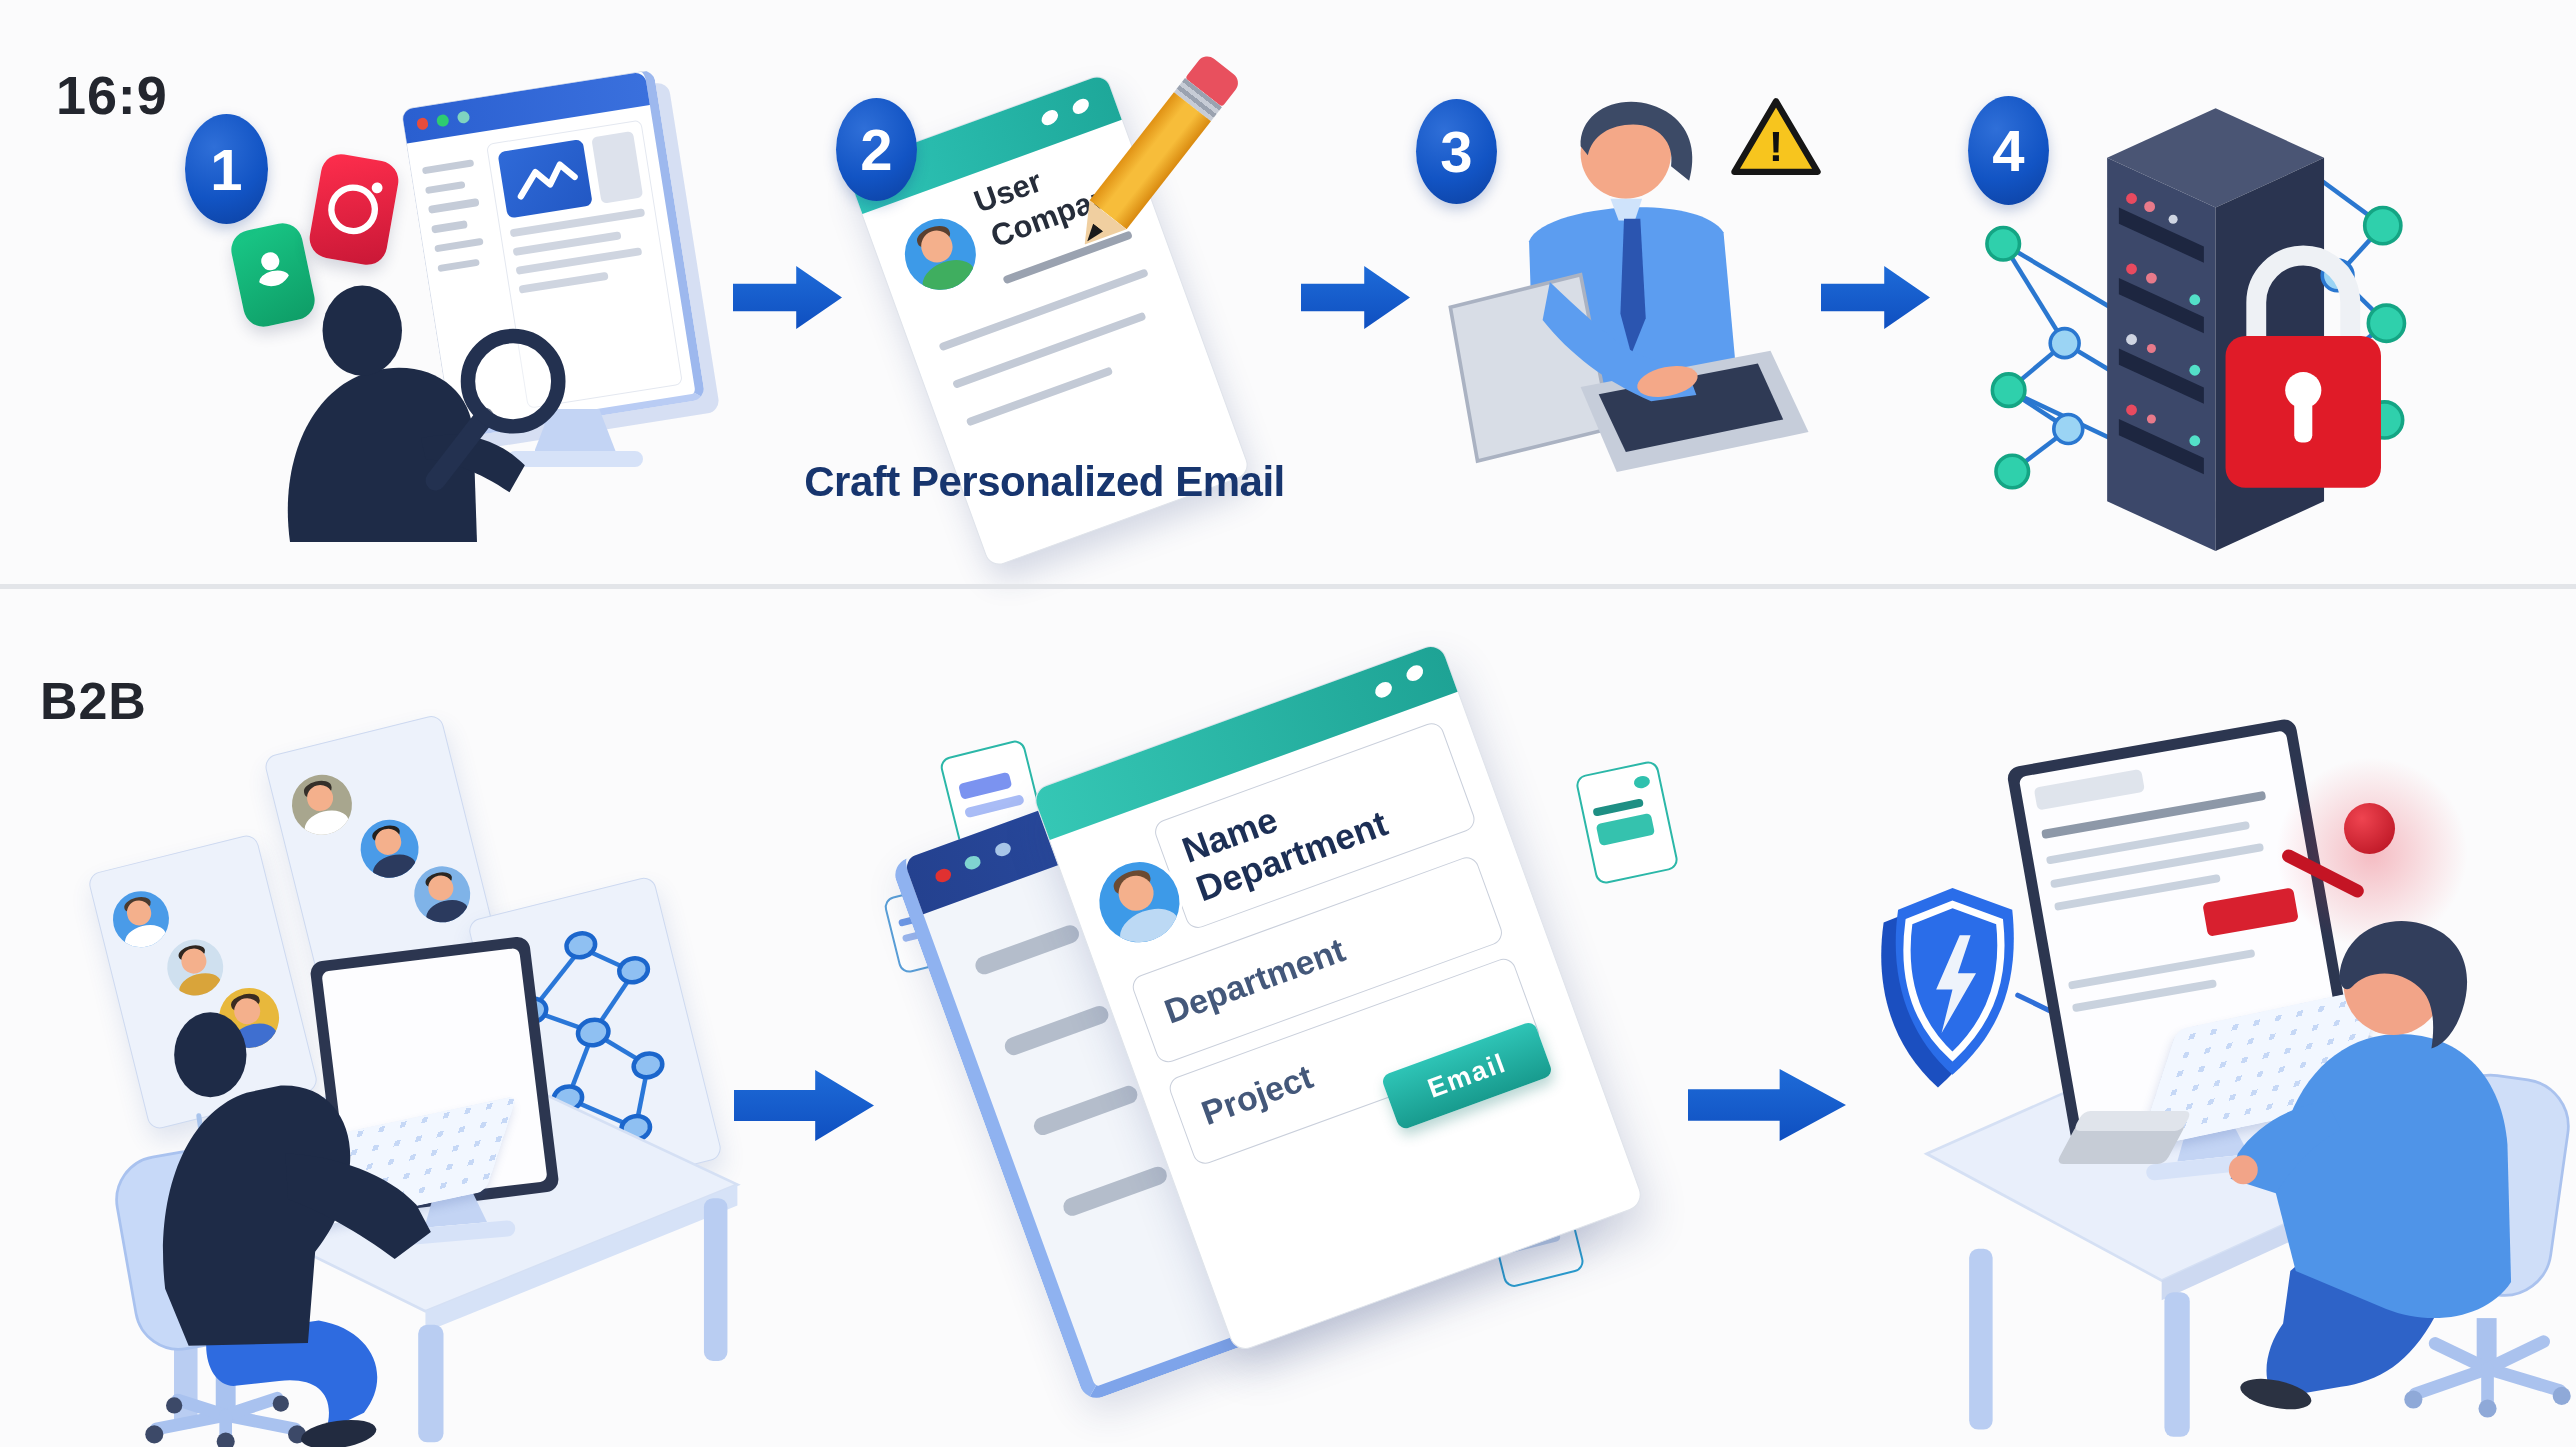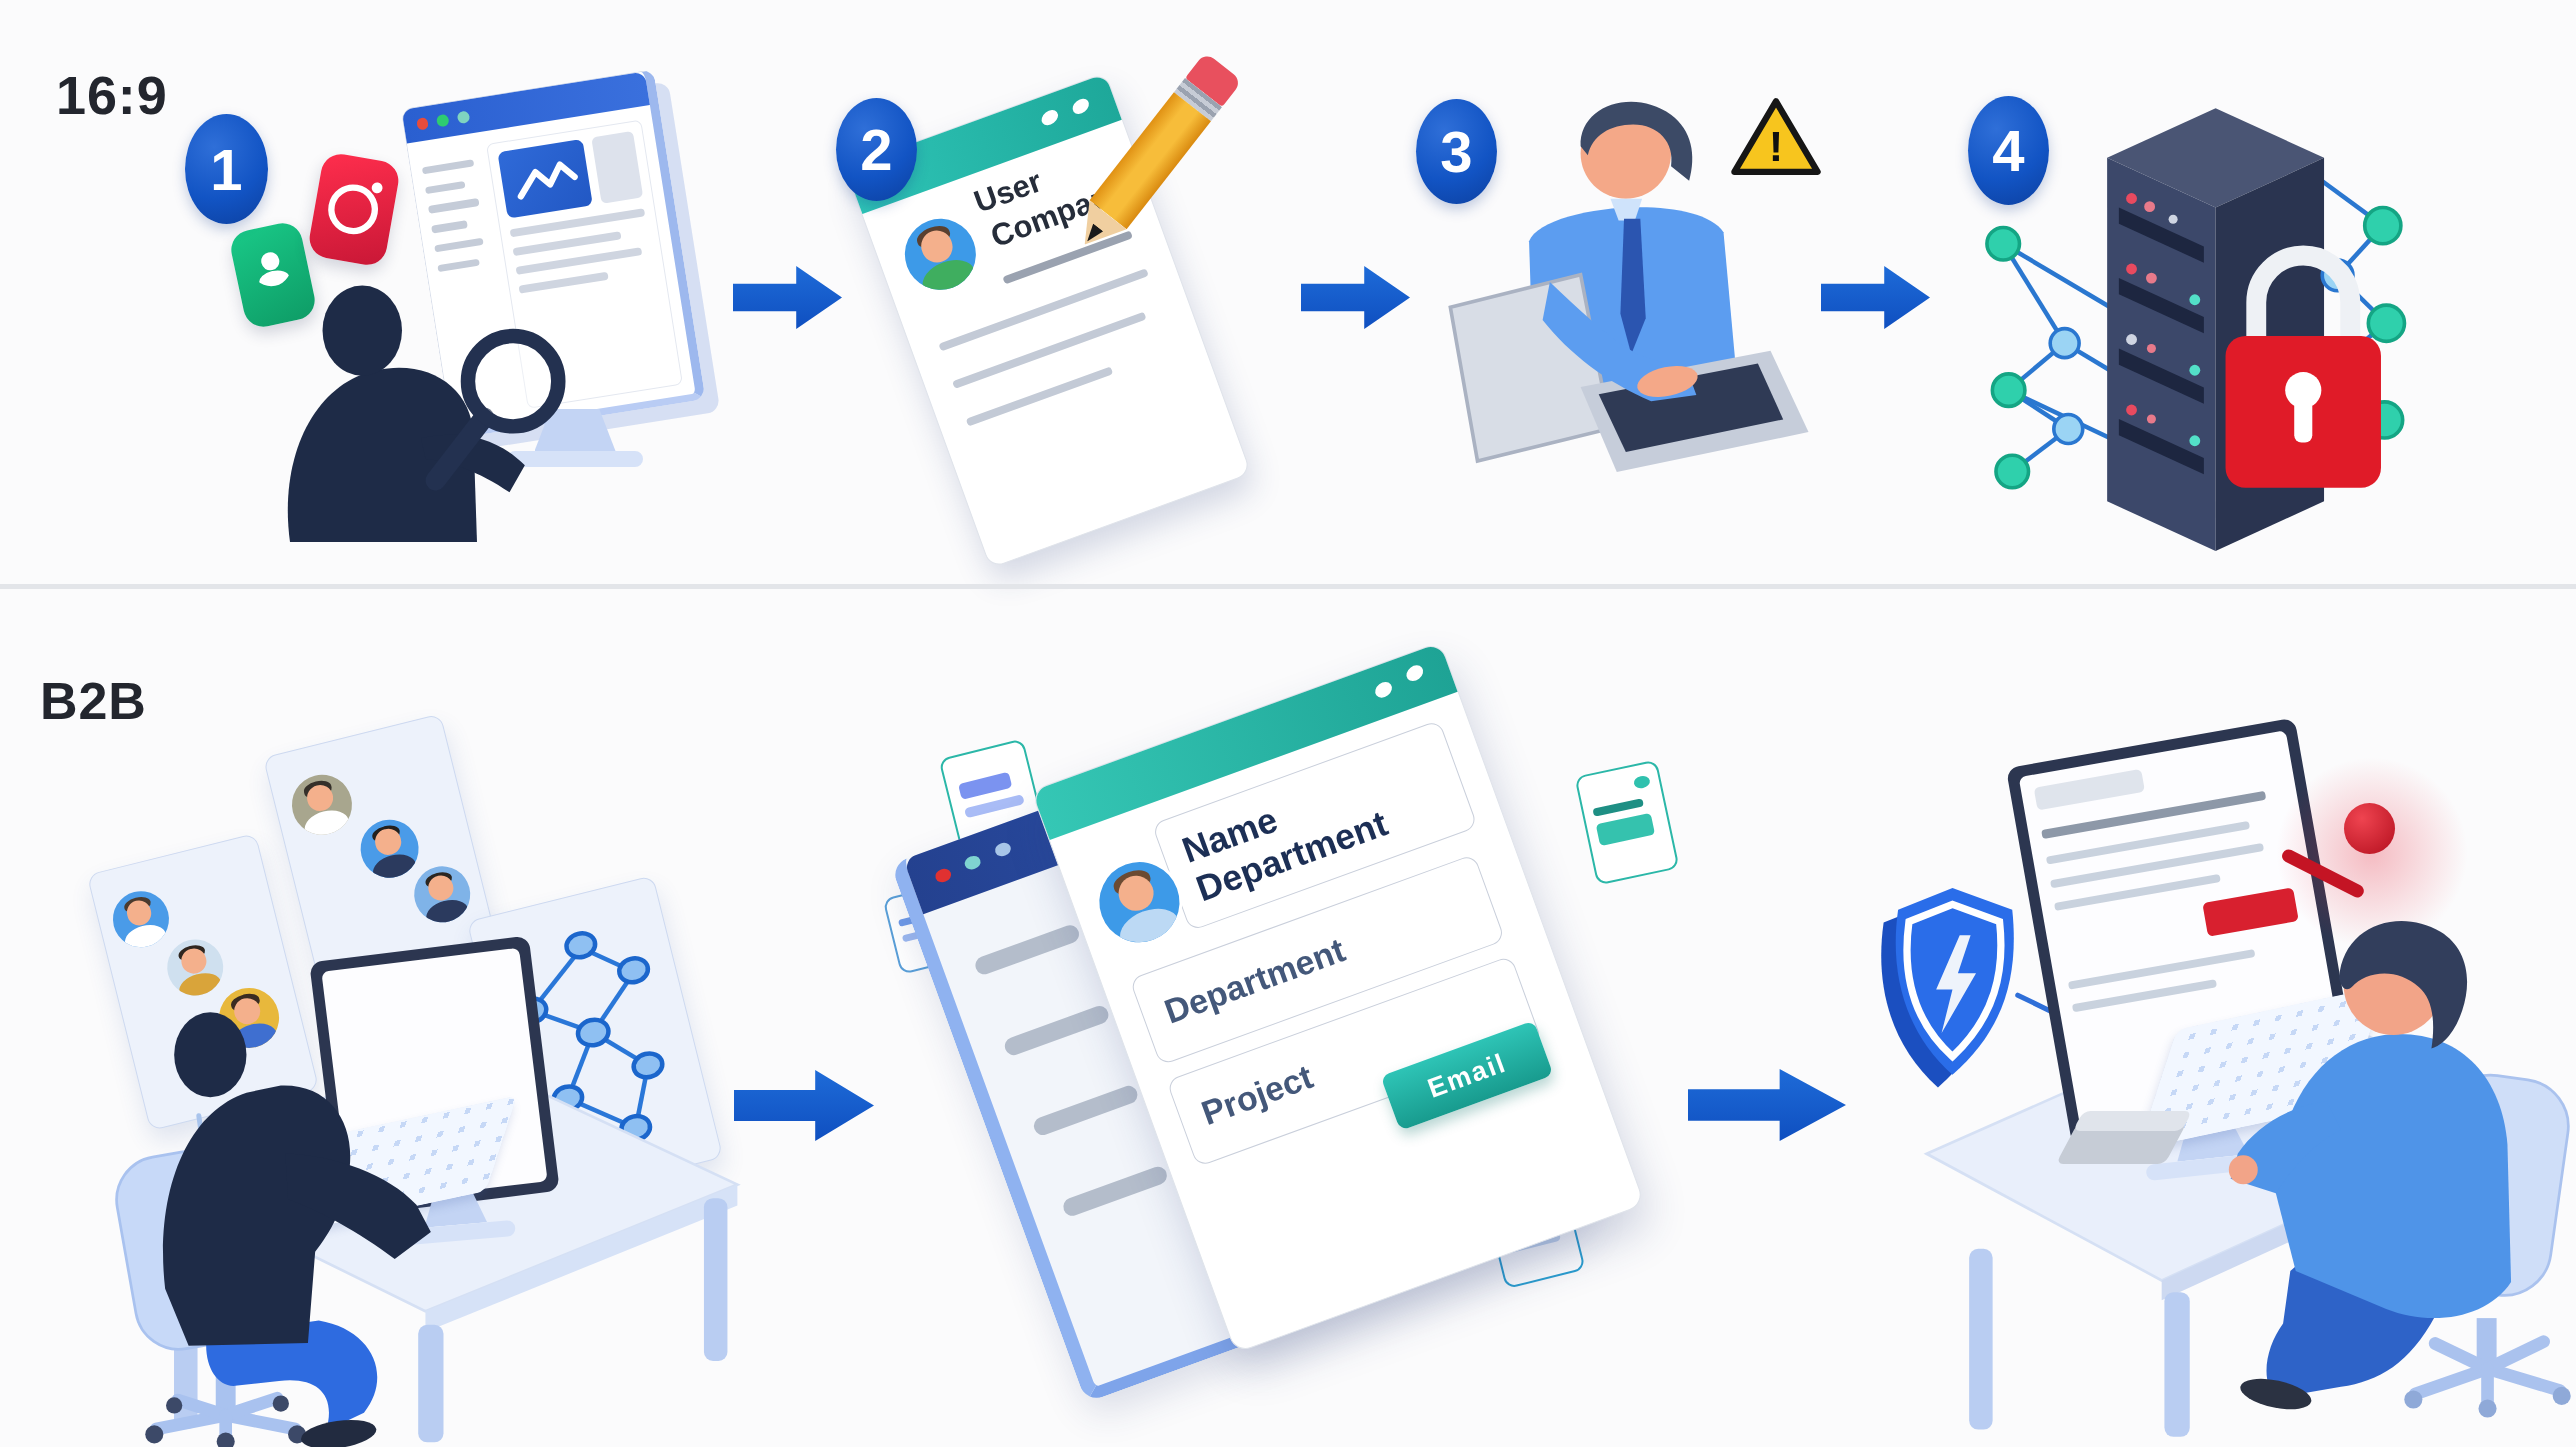--- a/index.html
+++ b/index.html
@@ -196,20 +196,21 @@
   </div>
 
   <div class="abs pencil" style="left:1132px;top:43px;">
     <div class="p-eraser"></div>
       <div class="p-band"></div>
       <div class="p-body"></div>
       <div class="p-wood"></div>
       <div class="p-tip"></div>
   </div>
 
+  <div class="abs step-label" style="left:796px;top:458px;width:497px;">Craft Personalized Email</div>
   <div class="abs arrow" style="left:1301px;top:266px;width:109px;height:63px;"></div>
 
   <div class="abs badge" style="left:1416px;top:99px;width:81px;height:105px;">
       <span>3</span>
     </div>
 
   <svg class="abs" style="left:1425px;top:83px;" width="389" height="407" viewBox="0 0 430 450">
     <path d="M115,175 C130,135 300,120 330,165 L345,330 C280,372 170,372 120,330 Z" fill="#5c9df0"></path>
     <circle cx="222" cy="78" r="50" fill="#f4a888"></circle>
     <path d="M172,70 C170,25 230,5 272,35 C295,52 300,80 292,108 L272,92 C276,66 258,46 230,46 C205,46 185,58 180,80 Z" fill="#3c4a66"></path>

